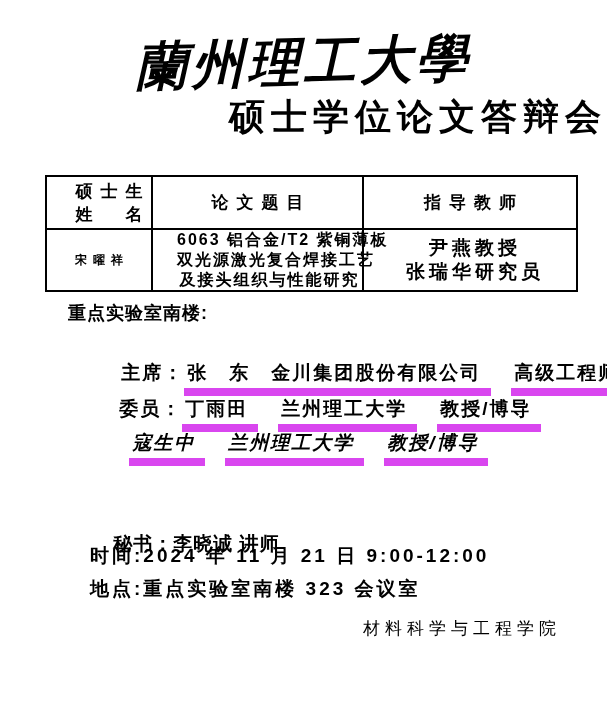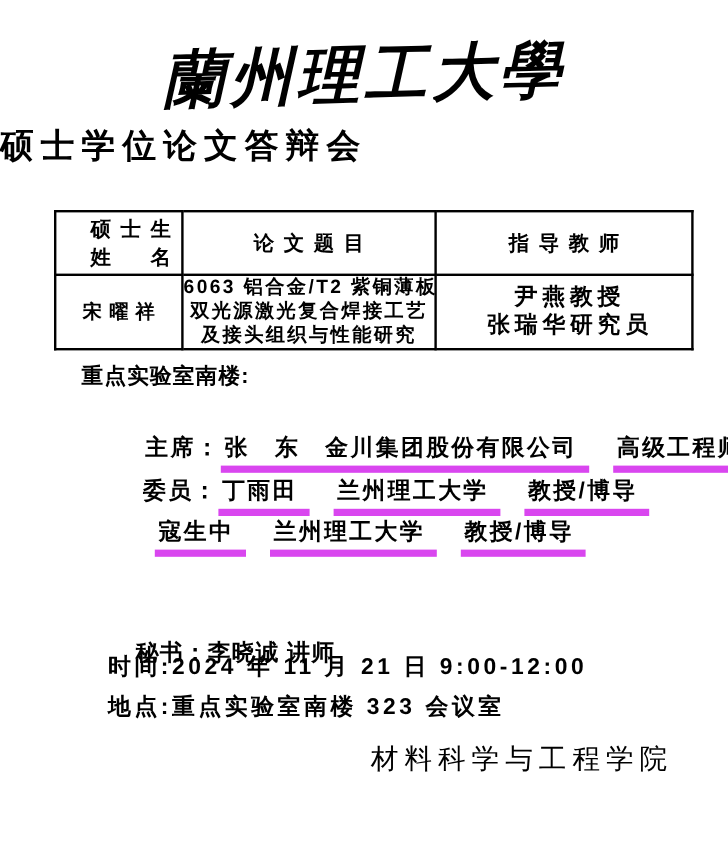--- a/index.html
+++ b/index.html
@@ -11,67 +11,67 @@
   }
   
   .logo {
     position:absolute; top:28px; left:0; width:100%;
     text-align:center; font-family:"DejaVu Serif", serif;
     font-style:italic; font-weight:bold; font-size:52px;
     letter-spacing:4px; transform:rotate(-1.5deg);
   }
   
   .title {
-    position:absolute; top:103px; left:0; width:100%;
-    text-align:left; font-family:"Liberation Serif", serif;
-    font-weight:600; font-size:28px; letter-spacing:6px; white-space:nowrap;
+    position:absolute; top:93px; left:0; width:100%;
+    text-align:right; font-family:"Liberation Serif", serif;
+    font-weight:600; font-size:36px; letter-spacing:6px; white-space:nowrap;
   }
   
   .info-table {
     position:absolute; top:175px; left:45px; width:533px;
     border-collapse:collapse; table-layout:fixed;
   }
   .info-table td {
     border:2px solid #000; text-align:center; vertical-align:middle;
     font-weight:bold; color:#000;
   }
   .col-student { width:105px;padding-left:20px; }
   .col-thesis  { width:209px; }
   .col-advisor { width:212px; }
   tr.hdr td { height:53px; font-size:17px; }
   tr.dat td { height:62px; }
   .ls8 { letter-spacing:8px; text-indent:8px; }
-  .student-name { font-size:16px; letter-spacing:6px; text-indent:6px; }
-  .thesis-cell div { font-size:16px; line-height:20px; letter-spacing:2px; white-space:nowrap; }
+  .student-name { font-size:12px; letter-spacing:6px; text-indent:6px; }
+  .thesis-cell div { font-size:16px; line-height:20px; letter-spacing:2px; white-space:nowrap;padding-left:24px; }
   .advisor-cell div { font-size:19px; line-height:24px; letter-spacing:4px;margin-left:10px; }
   
   .heading {
     position:absolute; left:68px; top:301px;
     font-size:18px; font-weight:bold; letter-spacing:1px;
   }
   .line {
     position:absolute; font-size:19px; font-weight:bold;
     letter-spacing:2px; white-space:pre;
   }
   .u {
-    display:inline-block; border-bottom:6px solid #d946ef;
+    display:inline-block; border-bottom:8px solid #d946ef;
     padding:0 10px 2px 3px;
   }
   .gap { margin-left:20px; }
   .chair-line    { left:92px;  top:338px; }
   .member-line-0 { left:90px;  top:374px; }
-  .member-line-1 { left:100px; top:408px; }
+  .member-line-1 { left:100px; top:408px;font-style:italic; }
   .member-line-2 { left:100px; top:442px; }
   .member-line-3 { left:100px; top:476px; }
   .secretary-line{ left:88px;  top:509px; letter-spacing:1px; }
   .time-line     { left:90px;  top:543px; letter-spacing:3px; }
   .place-line    { left:90px;  top:576px; letter-spacing:3px; }
   .dept {
     position:absolute; right:46px; top:617px;
-    font-size:23px; font-weight:normal; letter-spacing:5px; white-space:nowrap;
+    font-size:17px; font-weight:normal; letter-spacing:5px; white-space:nowrap;
   }
 </style>
 </head>
 <body>
 
 <div class="page">
 
   <div class="logo">蘭州理工大學</div>
 
   <div class="title">硕士学位论文答辩会</div>

